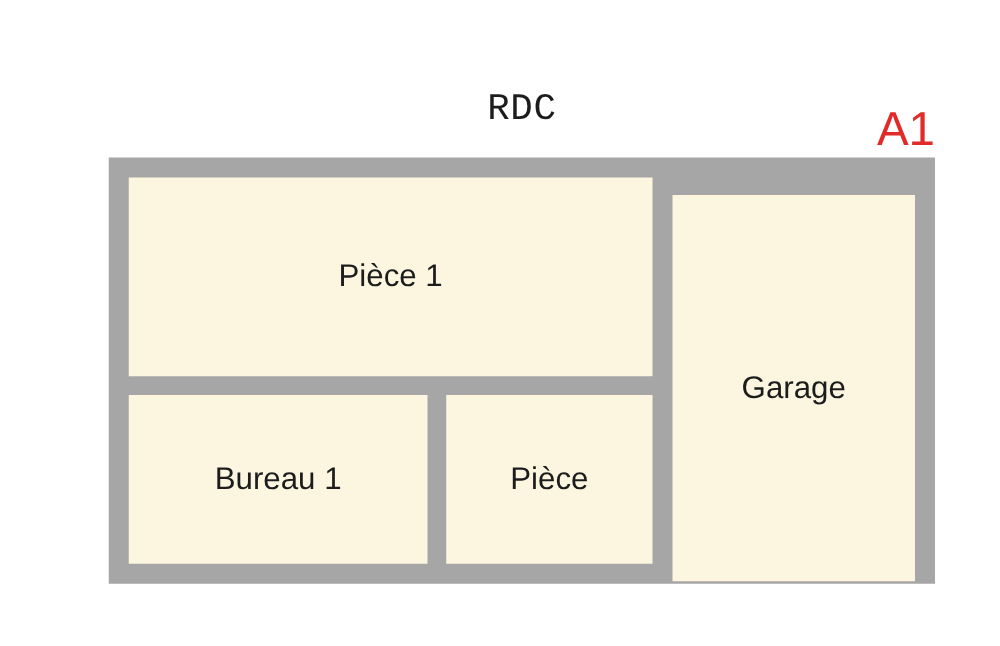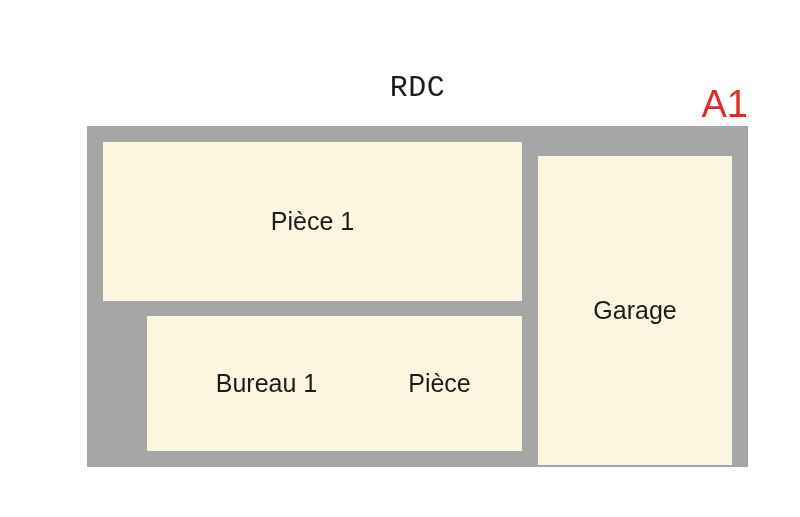--- a/index.html
+++ b/index.html
@@ -44,21 +44,21 @@
     display:flex;
     align-items:center;
     justify-content:center;
   }
   .room-label{
     font-size:25px;
     color:var(--color-text);
     white-space:nowrap;
   }
   .room-piece1 { left:16px;  top:16px;  width:419px; height:159px; }
-  .room-bureau1{ left:16px;  top:190px; width:239px; height:135px;margin-left:44px; }
+  .room-bureau1{ left:16px;  top:190px; width:239px; height:135px; }
   .room-entree { left:270px; top:190px; width:165px; height:135px; }
   .room-garage { left:451px; top:16px;  width:194px; height:309px;margin-top:14px; }
 </style>
 </head>
 <body>
 
 <div class="floor-title">RDC</div>
 
 <div class="plan-annotation">A1</div>
 

